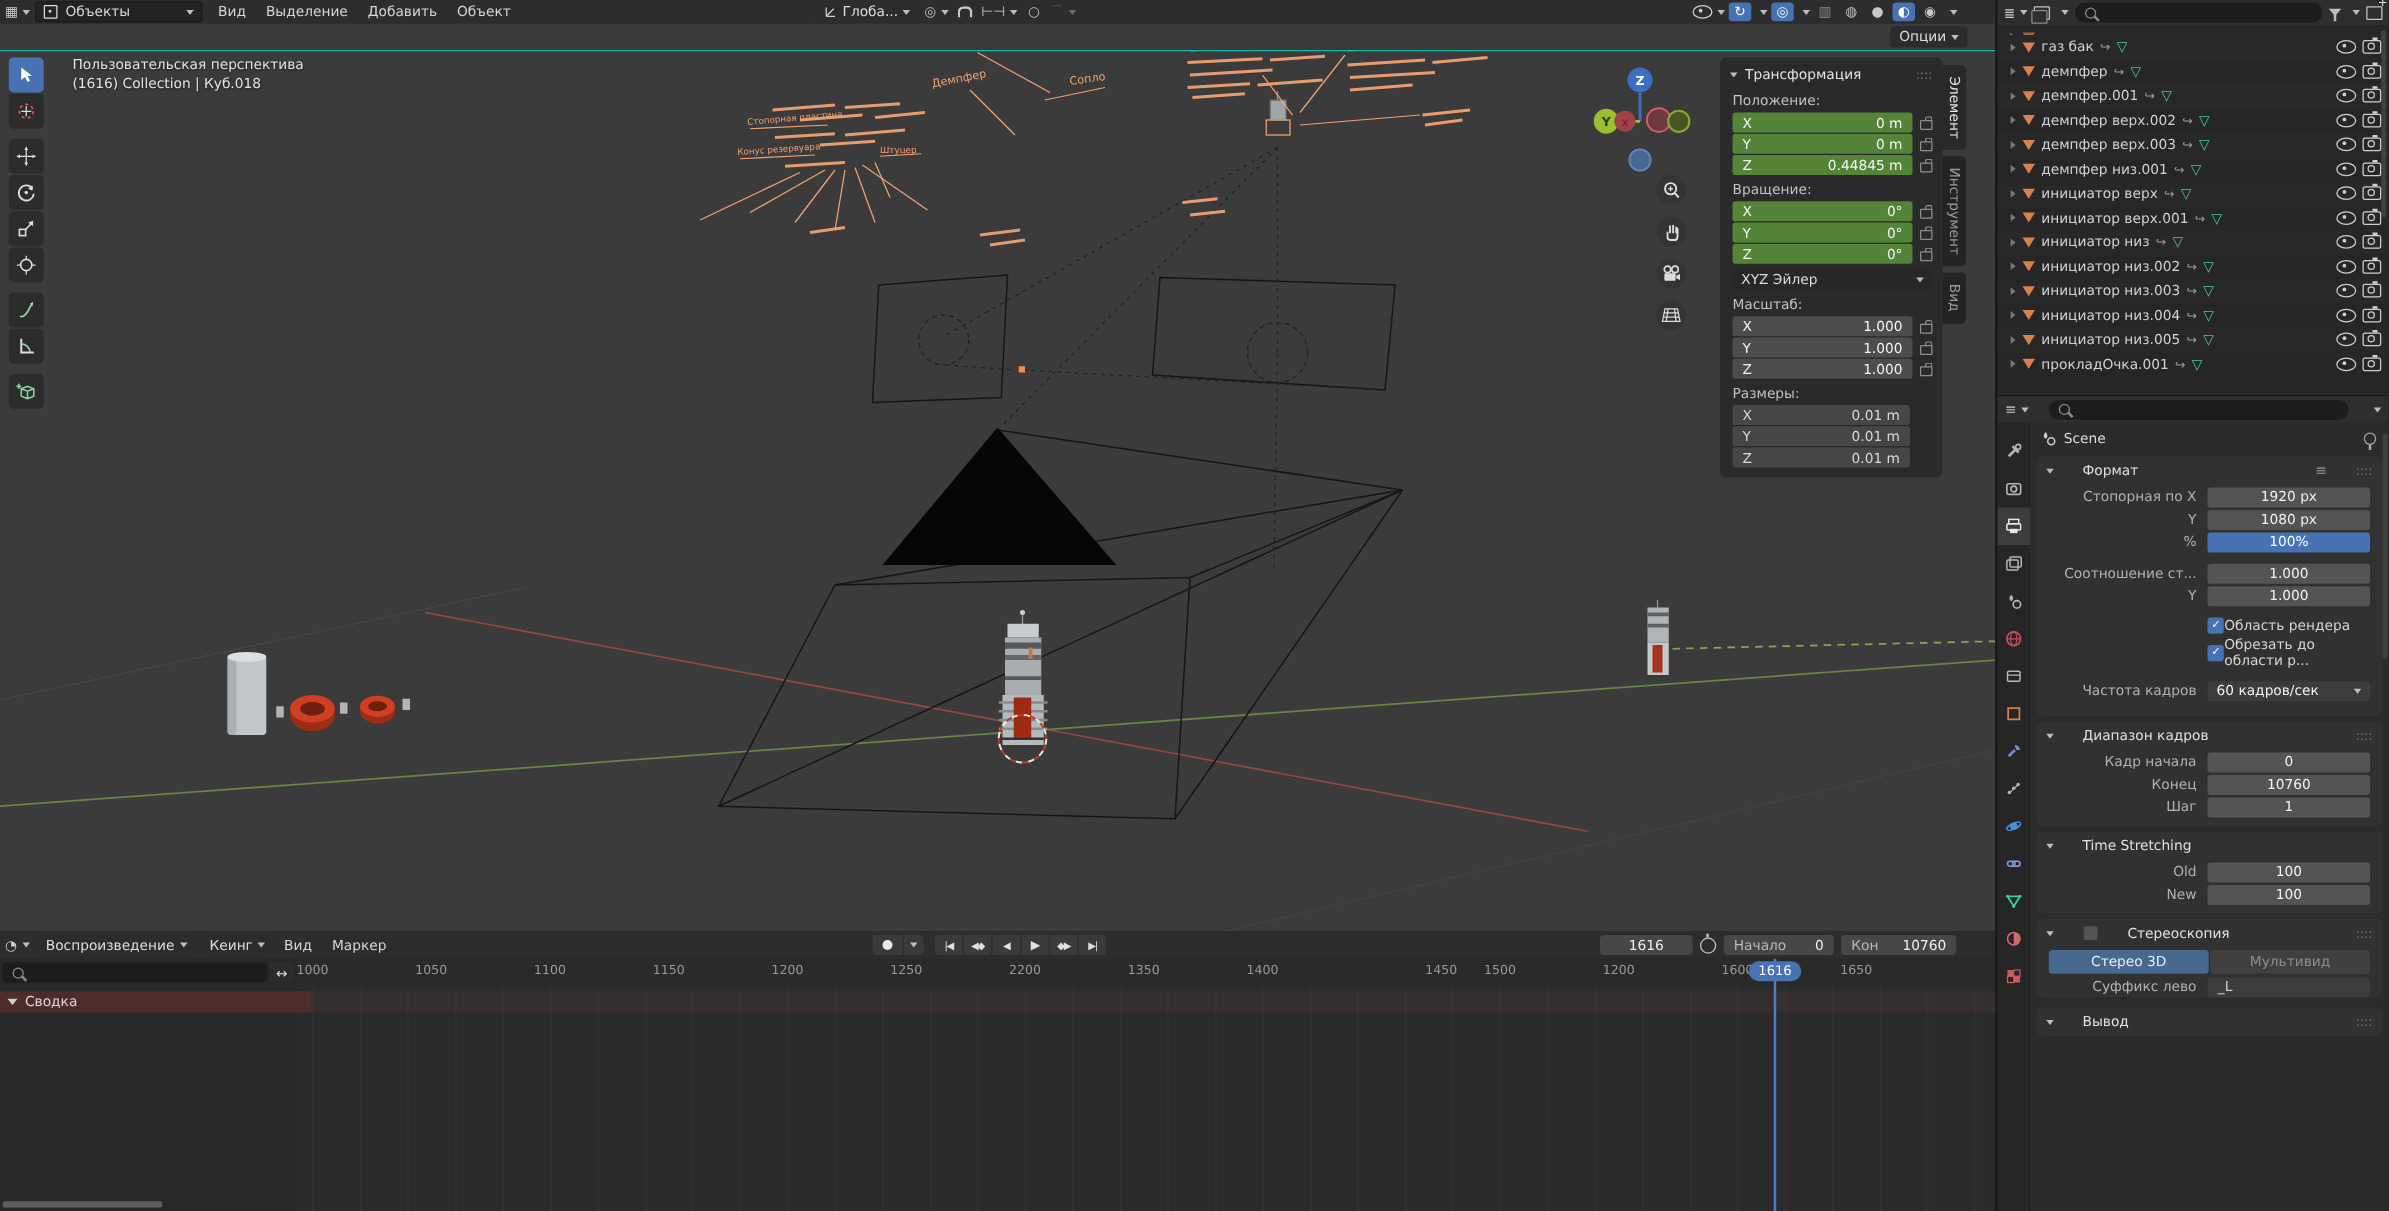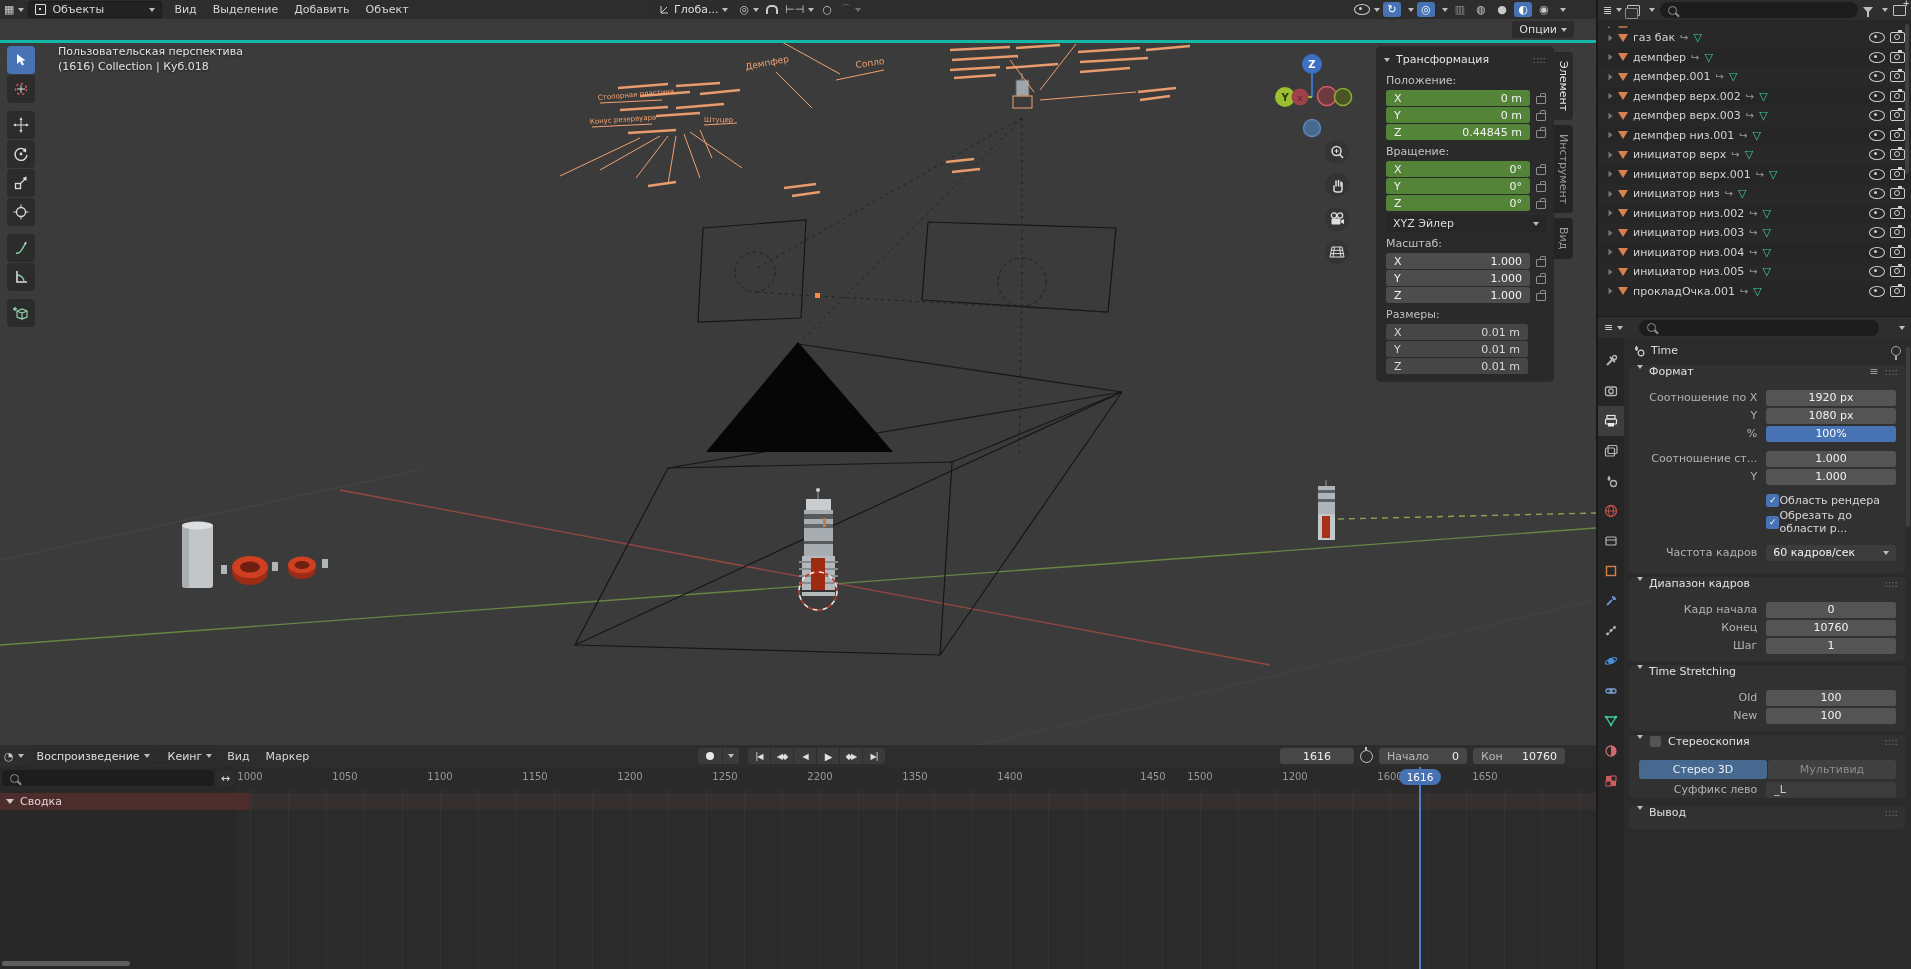--- a/index.html
+++ b/index.html
@@ -26,21 +26,21 @@
   .cbx.off{background:#545454}
   .cbx.off::after{content:''}
   .pin{width:8px;height:8px;border:1.3px solid #a8a8a8;border-radius:50%;position:relative;display:inline-block}
   .pin::after{content:'';position:absolute;left:3px;top:9px;width:1.5px;height:4px;background:#a8a8a8}
   .dots::after{content:'::::';color:#767676;letter-spacing:0px;font-size:10px}
   .tri-r{width:0;height:0;border-top:4px solid transparent;border-bottom:4px solid transparent;border-left:5px solid #9a9a9a;display:inline-block}
   .tri-d{width:0;height:0;border-left:4.5px solid transparent;border-right:4.5px solid transparent;border-top:5.5px solid #cfcfcf;display:inline-block}
   
   #viewport{left:0;top:0;width:1596px;height:745px;background:#3b3b3b;overflow:hidden}
   #vp-header{left:0;top:0;width:1596px;height:19px;background:#2d2d2d;z-index:30}
-  #vp-toolrow{left:0;top:19px;width:1596px;height:21px;background:#3a3a3a;border-bottom:3px solid #14b8a6;z-index:29}
+  #vp-toolrow{left:0;top:19px;width:1596px;height:21px;background:#3a3a3a;border-bottom:1px solid #14b8a6;z-index:29}
   .mode-dd{background:#232323;border:1px solid #1a1a1a;border-radius:3px;height:15px;display:inline-flex;align-items:center;gap:6px;padding:0 6px;margin:0 4px;min-width:120px}
   .obj-ic{width:9px;height:9px;border:1.2px solid #ddd;border-radius:1px;position:relative}
   .obj-ic::after{content:'';position:absolute;left:2.5px;top:2.5px;width:2px;height:2px;background:#ddd}
   .hdr-ic{display:inline-flex;align-items:center;justify-content:center;height:15px;min-width:18px;border-radius:3px;color:#c9c9c9;font-size:11px}
   .hdr-ic.on{background:#4772b3;color:#fff}
   .glyph-wire::before{content:'◍'} .glyph-solid::before{content:'●'}
   .glyph-mat::before{content:'◐'} .glyph-rend::before{content:'◉'}
   .glyph-gizmo::before{content:'↻'} .glyph-over::before{content:'◎'}
   .glyph-xray::before{content:'▥';color:#8d8d8d}
   .glyph-pivot::before{content:'◎'} .glyph-prop::before{content:'○'}
@@ -83,21 +83,21 @@
   .newcol::after{content:'+';position:absolute;right:-5px;top:-8px;color:#e8e8e8;font-size:9px}
   
   #props{left:1598px;top:317px;width:313px;height:652px;background:#2b2b2b;overflow:hidden}
   #pr-header{height:21px;background:#2e2e2e;display:flex;align-items:center;padding:0 6px;gap:6px}
   #pr-tabs{position:absolute;left:0;top:21px;width:26px;bottom:0;background:#262626;display:flex;flex-direction:column;align-items:center;padding-top:8px}
   .ptab{width:26px;height:30px;display:flex;align-items:center;justify-content:center}
   .ptab.active{background:#3d3d3d}
   #pr-body{position:absolute;left:26px;top:21px;right:0;bottom:0;overflow:hidden}
   .crumb{display:flex;align-items:center;gap:6px;padding:6px 10px 4px 8px;color:#dcdcdc}
   .panel{background:#313131;border-radius:5px;margin:4px 5px}
-  .phead{display:flex;height:23px;padding:0 8px;color:#e0e0e0;gap:6px}
+  .phead{display:flex;align-items:center;height:23px;padding:0 8px;color:#e0e0e0;gap:23px}
   .prow{display:flex;align-items:center;height:17px;margin:1px 10px}
   .plabel{width:46%;text-align:right;padding-right:9px;color:#b2b2b2;white-space:nowrap;overflow:hidden;flex:none}
   .pfield{flex:1;background:#545454;border-radius:2.5px;text-align:center;color:#f2f2f2;height:16px;line-height:16px}
   .pfield.blue{background:#4772b3;color:#fff}
   .pfield.dd{display:flex;align-items:center;justify-content:space-between;padding:0 7px;text-align:left;background:#3c3c3c}
   .pgap{height:6px}
   .cbrow{display:flex;align-items:center;gap:0;margin:2px 10px 2px calc(46% + 10px);color:#d6d6d6}
   .seg{display:flex;margin:2px 10px;gap:1px}
   .seg>div{flex:1;height:19px;border-radius:3px;display:flex;align-items:center;justify-content:center}
   .seg .on{background:#47688f;color:#e6eef7}
@@ -827,33 +827,33 @@
         </svg>
       </div>
   </div>
 
   <div id="pr-body">
     <div class="crumb">
       <svg width="13" height="13">
           <path d="M4.5 1.5 Q7.5 5 4.5 7 Q1.5 5 4.5 1.5" fill="#cfcfcf"></path>
           <circle cx="9" cy="9" r="2.8" fill="none" stroke="#cfcfcf" stroke-width="1.2"></circle>
         </svg>
-      <span>Time</span>
+      <span>Scene</span>
       <span style="margin-left:auto" class="pin"></span>
     </div>
 
     <div class="panel">
       <div class="phead">
           <span class="chev" style="margin:0"></span>
         <span>Формат</span>
         <span style="margin-left:auto;color:#9a9a9a">≡</span>
         <span class="dots"></span>
       </div>
       <div class="prow">
-          <span class="plabel">Соотношение по X</span>
+          <span class="plabel">Стопорная по X</span>
           <span class="pfield">1920 px</span>
         </div>
       <div class="prow">
           <span class="plabel">Y</span>
           <span class="pfield">1080 px</span>
         </div>
       <div class="prow">
           <span class="plabel">%</span>
           <span class="pfield blue">100%</span>
         </div>

